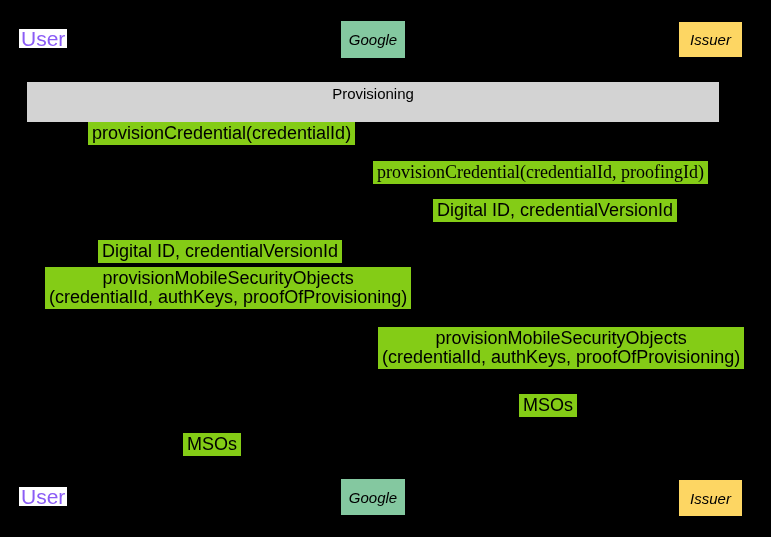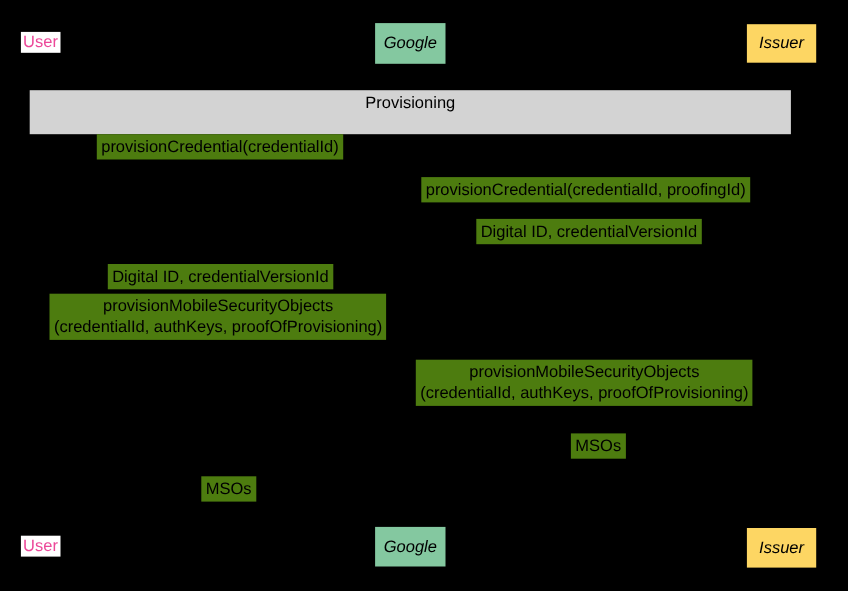--- a/index.html
+++ b/index.html
@@ -16,50 +16,50 @@
     display: flex;
     align-items: center;
     justify-content: center;
     font-size: 15px;
     color: #000;
     font-style: italic;
   }
   .actor-label {
     position: absolute;
     background: #fff;
-    color: #ec4899;
-    font-size: 15px;
+    color: #8b5cf6;
+    font-size: 21px;
     line-height: 17px;
     padding: 1px 2px;
   }
   .frame-band {
     position: absolute;
     left: 27px; top: 82px;
     width: 692px; height: 40px;
     line-height: 24px;
     text-align: center;
     font-size: 15px;
     color: #000;
   }
   .msg {
     position: absolute;
-    background: #4d7c0f;
+    background: #84cc16;
     color: #000;
-    font-size: 15px;
+    font-size: 18px;
     line-height: 19px;
     padding: 2px 4px;
     white-space: pre-line;
   }
   
   .pos-user-top    { left: 19px;  top: 29px; }
   .pos-google-top  { left: 341px; top: 21px; width: 64px; height: 37px; }
   .pos-issuer-top  { left: 679px; top: 22px; width: 63px; height: 35px; }
   
   .pos-m1 { left: 88px;  top: 122px; }
-  .pos-m2 { left: 383px; top: 161px; }
+  .pos-m2 { left: 373px; top: 161px; font-family: Liberation Serif, serif; }
   .pos-m3 { left: 433px; top: 199px; }
   .pos-m4 { left: 98px;  top: 240px; }
   .pos-m5 { left: 45px;  top: 267px; text-align: center; }
   .pos-m6 { left: 378px; top: 327px; text-align: center; }
   .pos-m7 { left: 519px; top: 394px; }
   .pos-m8 { left: 183px; top: 433px; }
   
   .pos-user-bottom   { left: 19px;  top: 487px; }
   .pos-google-bottom { left: 341px; top: 479px; width: 64px; height: 36px; }
   .pos-issuer-bottom { left: 679px; top: 480px; width: 63px; height: 36px; }

